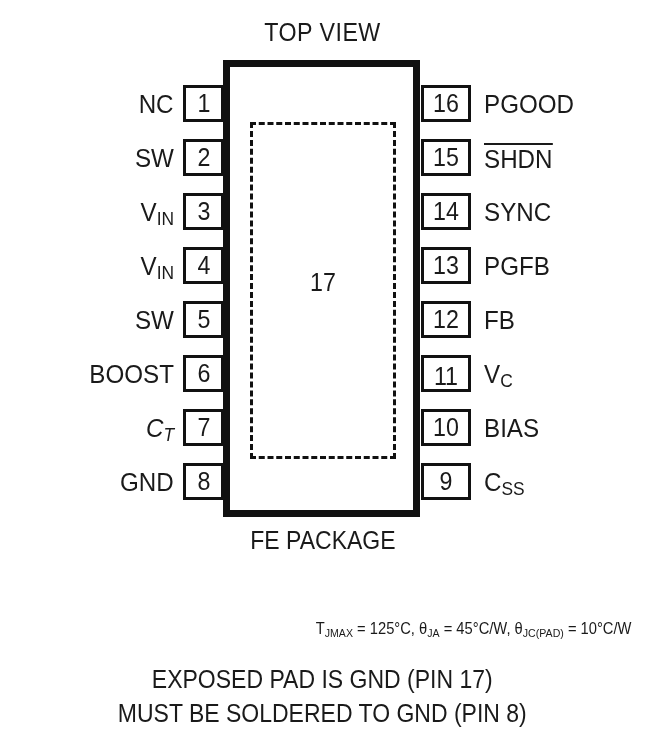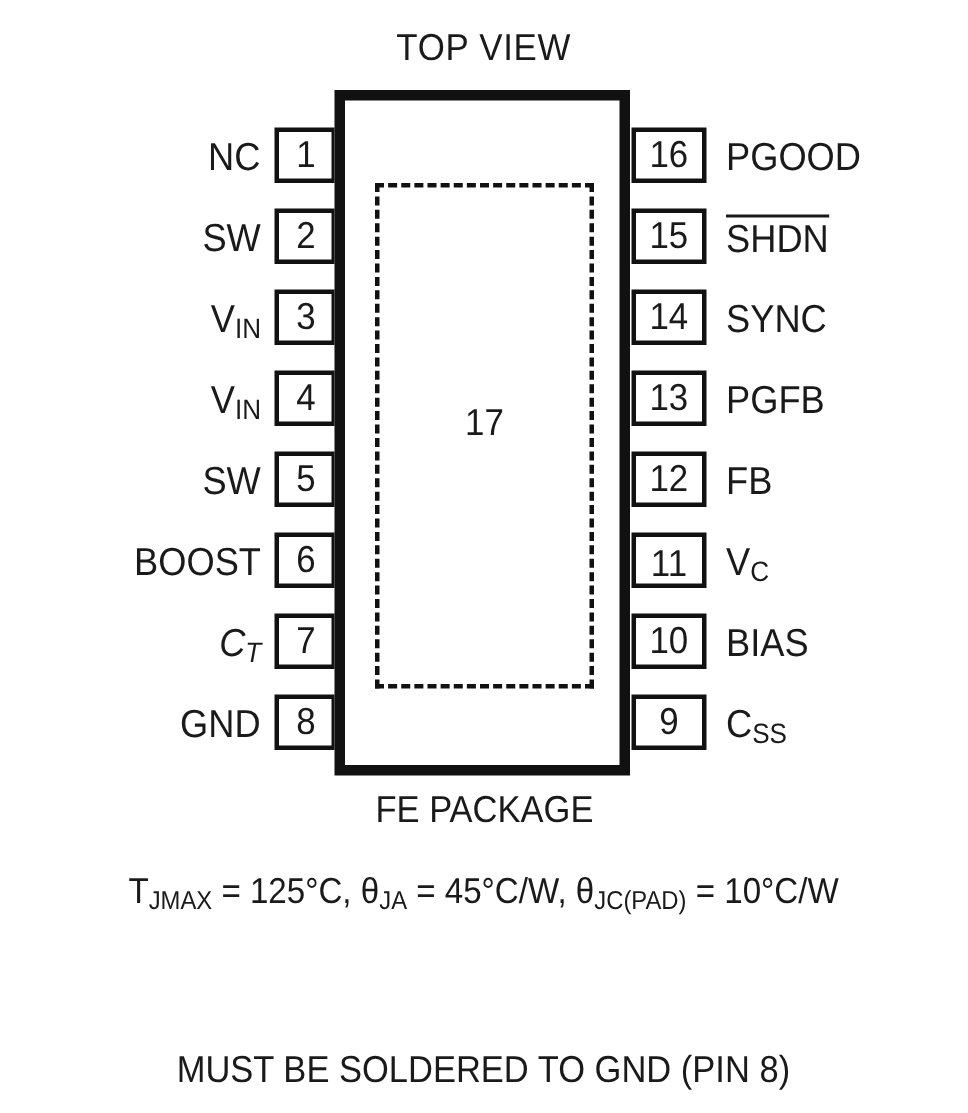--- a/index.html
+++ b/index.html
@@ -129,21 +129,21 @@
   
   .caption {
     position: absolute;
     left: 0;
     width: 645px;
     text-align: center;
     line-height: 1.05;
   }
   .cap-pkg { top: 527px; font-size: 25px; }
   .cap-lead { top: 560px; font-size: 25px; }
-  .cap-therm { top: 582px; font-size: 24px; }
+  .cap-therm { top: 621px; font-size: 16px; text-align: right; }
   .cap-pad1 { top: 666px; font-size: 25px; }
   .cap-pad2 { top: 700px; font-size: 25px; }
   .caption .txt { display: inline-block; transform: scaleX(0.92); }
 </style>
 </head>
 <body>
 
 <div id="diagram">
 
   <div class="top-view-title">TOP VIEW</div>
@@ -255,17 +255,20 @@
     </div>
 
   <div class="caption cap-pkg">
     <span class="txt">FE PACKAGE</span>
   </div>
 
   <div class="caption cap-therm">
     <span class="txt"><span>T</span><sub>JMAX</sub><span> = 125°C, </span><span>θ</span><sub>JA</sub><span> = 45°C/W, </span><span>θ</span><sub>JC(PAD)</sub><span> = 10°C/W</span></span>
   </div>
 
+  <div class="caption cap-pad1">
+    <span class="txt">EXPOSED PAD IS GND (PIN 17)</span>
+  </div>
   <div class="caption cap-pad2">
     <span class="txt">MUST BE SOLDERED TO GND (PIN 8)</span>
   </div>
 
 </div>
 
 </body></html>

